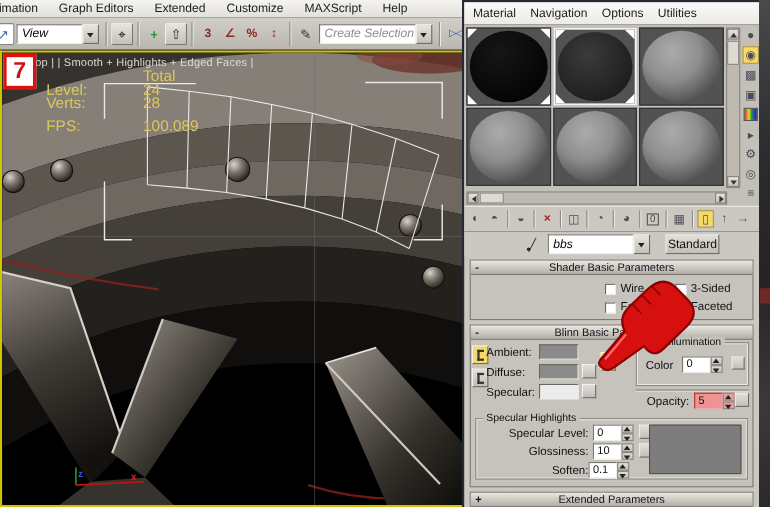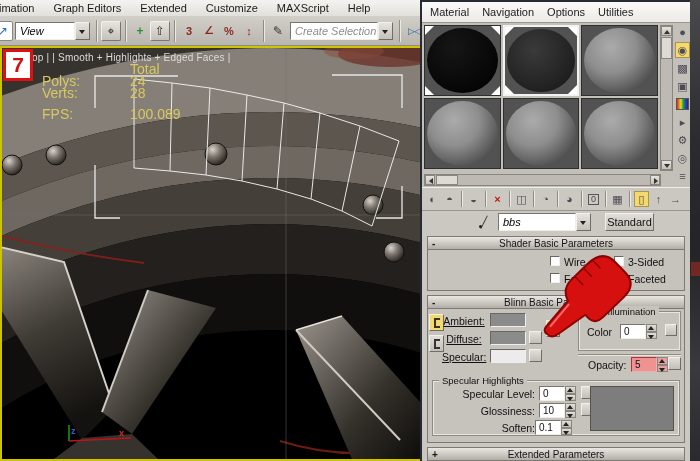--- a/index.html
+++ b/index.html
@@ -81,27 +81,27 @@
   .name-dd .dd-field{width:78px;font-size:11px;}
   .std-btn{margin-left:12px;width:49px;height:18px;background:linear-gradient(#e2dfda,#c2beb8);border:1px solid;border-color:#f2f0ec #716d66 #716d66 #f2f0ec;font-size:11px;display:flex;align-items:center;justify-content:center;color:#111;}
   .me-rollouts{padding:3px 5px 0 5px;}
   .rollout{border:1px solid #7d7973;margin-bottom:4px;background:#c6c2bc;}
   .ro-head{height:13px;background:linear-gradient(#eae7e2,#b2aea7);border-bottom:1px solid #7d7973;position:relative;text-align:center;font-size:10px;line-height:13px;color:#15151a;}
   .ro-toggle{position:absolute;left:4px;top:0;font-size:10px;font-weight:bold;}
   .ro-body{position:relative;}
   .shader-body{height:40px;}
   .blinn-dd{position:absolute;left:8px;top:6px;}
   .blinn-dd .dd-field{width:78px;font-size:10.5px;height:16px;}
-  .cbrow{position:absolute;display:flex;align-items:flex-start;gap:4px;font-size:10.5px;color:#111;}
+  .cbrow{position:absolute;display:flex;align-items:flex-end;gap:4px;font-size:10.5px;color:#111;}
   .cb{width:10px;height:10px;background:#fff;border:1px solid;border-color:#6b6760 #eee #eee #6b6760;}
   .blinn-grid{height:64px;position:relative;}
   .lockc{position:absolute;left:1px;width:15px;height:17px;background:linear-gradient(#e2dfda,#c2beb8);border:1px solid;border-color:#f2f0ec #716d66 #716d66 #f2f0ec;display:flex;align-items:center;justify-content:center;}
   .lockc.on{background:#f5d96a;}
   .cglyph{width:6px;height:10px;border:2px solid #333;border-right:none;}
-  .rowlbl{position:absolute;width:44px;text-align:center;font-size:10.5px;color:#111;left:14px;text-decoration:underline;}
+  .rowlbl{position:absolute;width:44px;text-align:left;font-size:10.5px;color:#111;left:14px;}
   .swatch{position:absolute;left:62px;width:36px;height:14px;border:1px solid;border-color:#6b6760 #eee #eee #6b6760;}
   .map-btn{position:absolute;width:13px;height:13px;background:linear-gradient(#e2dfda,#c2beb8);border:1px solid;border-color:#f2f0ec #716d66 #716d66 #f2f0ec;}
   .adlock{position:absolute;left:118px;top:11px;width:14px;height:17px;background:#f5d96a;border:1px solid;border-color:#f2f0ec #716d66 #716d66 #f2f0ec;display:flex;align-items:center;justify-content:center;}
   .lockg{position:relative;width:8px;height:6px;background:#2a35c0;margin-top:4px;}
   .lockg::before{content:"";position:absolute;left:1px;top:-5px;width:4px;height:5px;border:2px solid #2a35c0;border-bottom:none;border-radius:3px 3px 0 0;}
   .groupbox{border:1px solid #8f8a83;box-shadow:inset 0 0 0 1px #e9e6e1;}
   .si-group{position:absolute;left:150px;top:2px;width:103px;height:40px;}
   .legend{position:absolute;top:-6px;left:6px;background:#c6c2bc;padding:0 3px;font-size:9.5px;color:#111;white-space:nowrap;}
   .si-color-lbl{position:absolute;left:8px;top:14px;font-size:10.5px;color:#111;}
   .spin{position:absolute;display:flex;height:15px;}
@@ -230,21 +230,21 @@
         <g stroke-width="1.5" fill="none">
           <path d="M67,393 V377" stroke="#16a016"></path>
           <path d="M67,393 L129,390" stroke="#c01414"></path>
         </g>
       </svg>
       <div class="vp-label">op | | Smooth + Highlights + Edged Faces |</div>
       <div class="badge">7</div>
       <div class="stats">
         <div class="total">Total</div>
         <div class="srow">
-            <span class="sl">Polys:</span>
+            <span class="sl">Level:</span>
             <span class="sv">24</span>
           </div>
         <div class="srow">
             <span class="sl">Verts:</span>
             <span class="sv">28</span>
           </div>
         <div class="srow fps">
             <span class="sl">FPS:</span>
             <span class="sv">100.089</span>
           </div>

